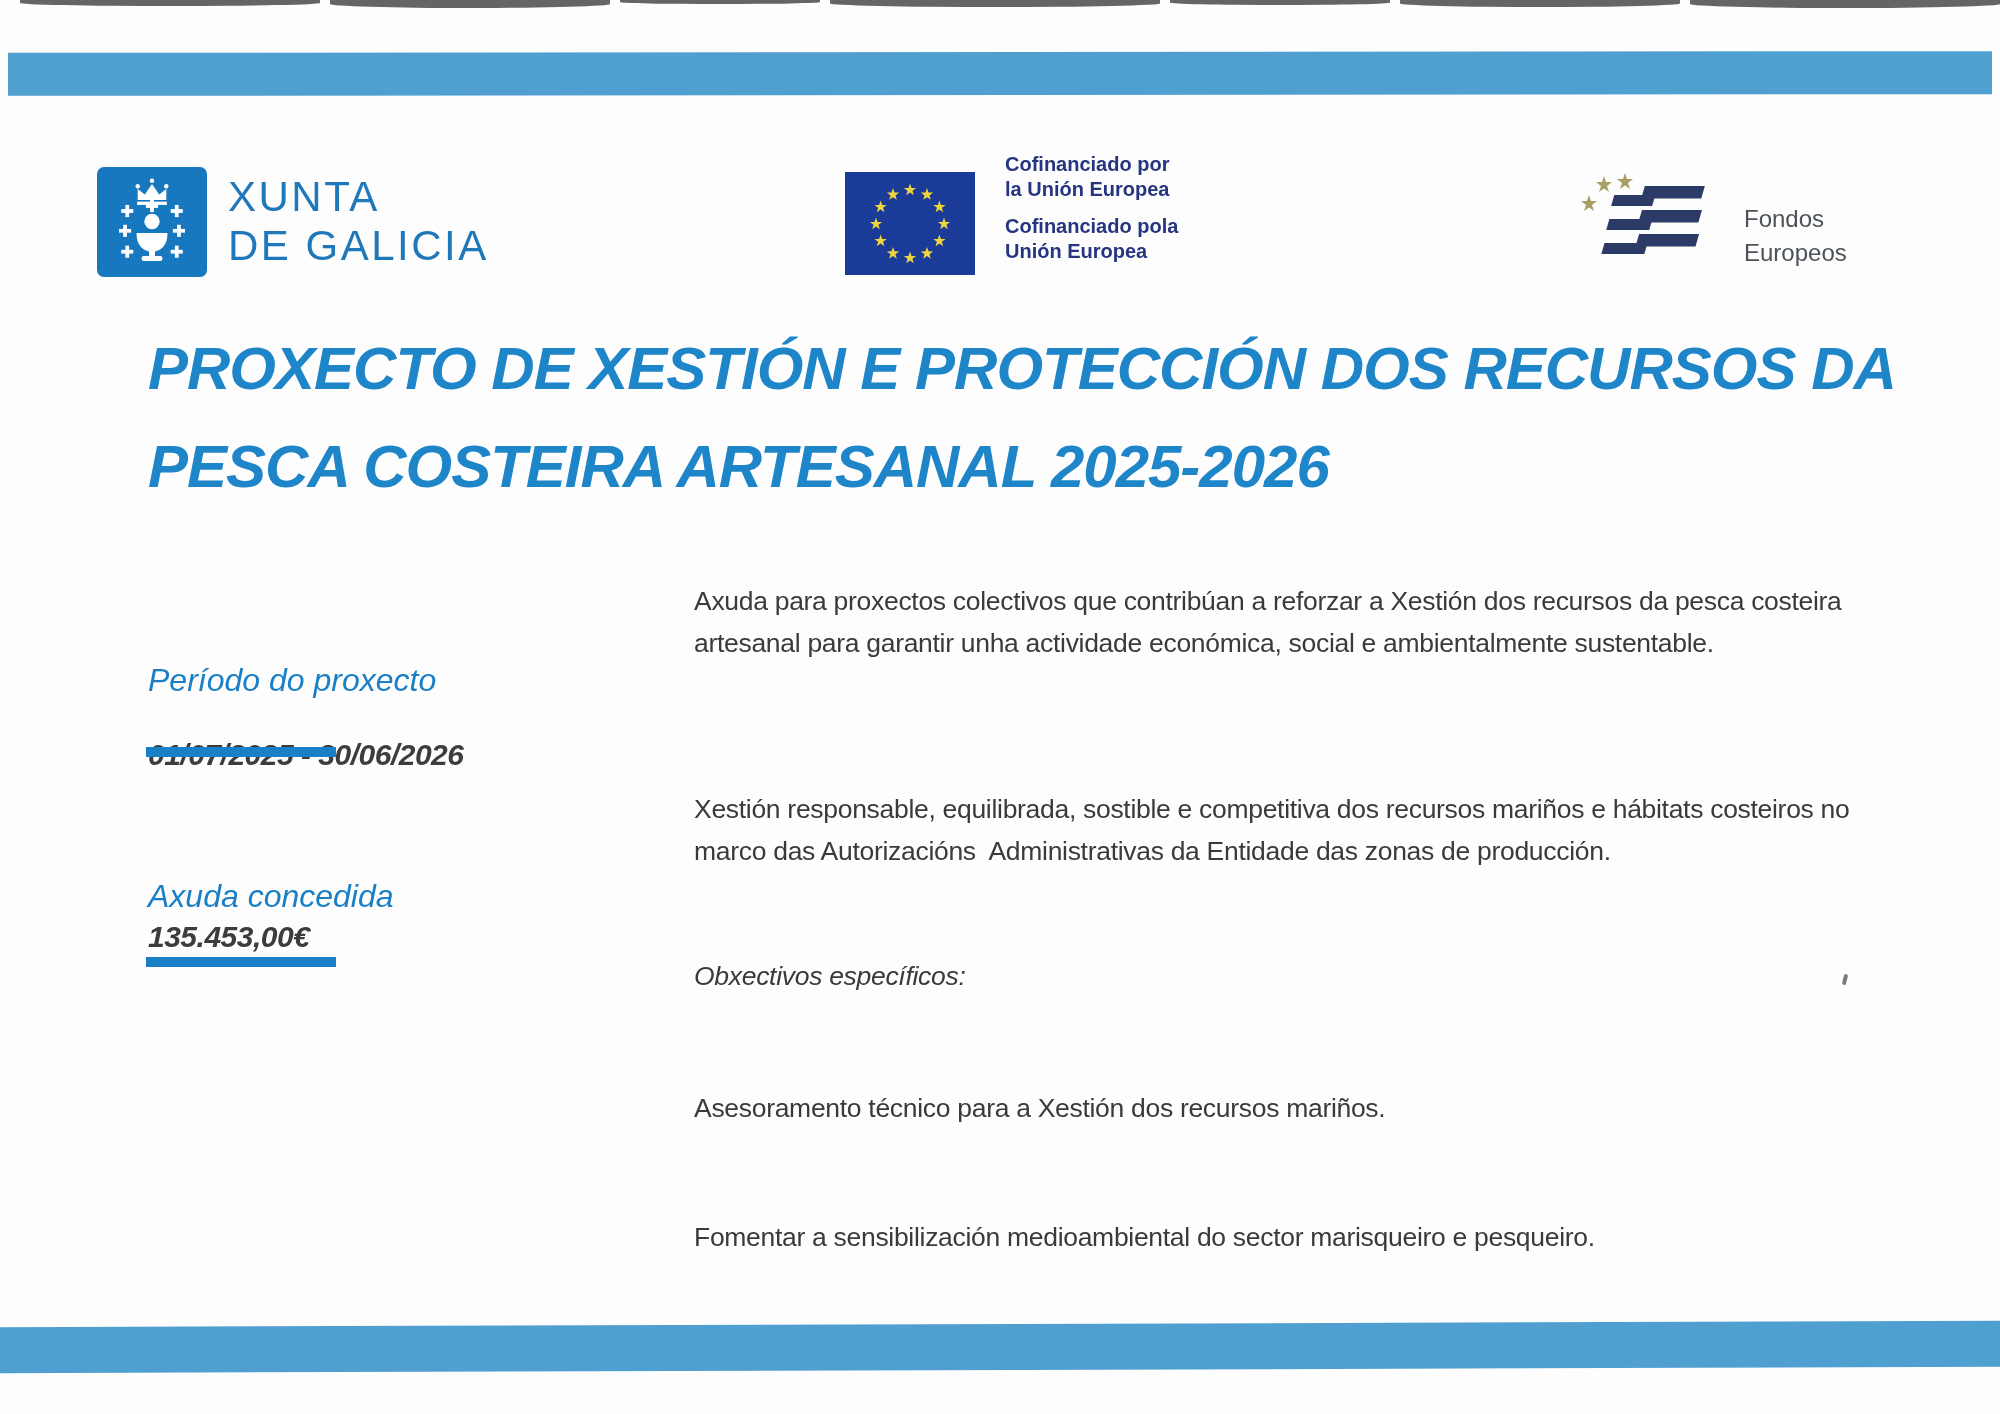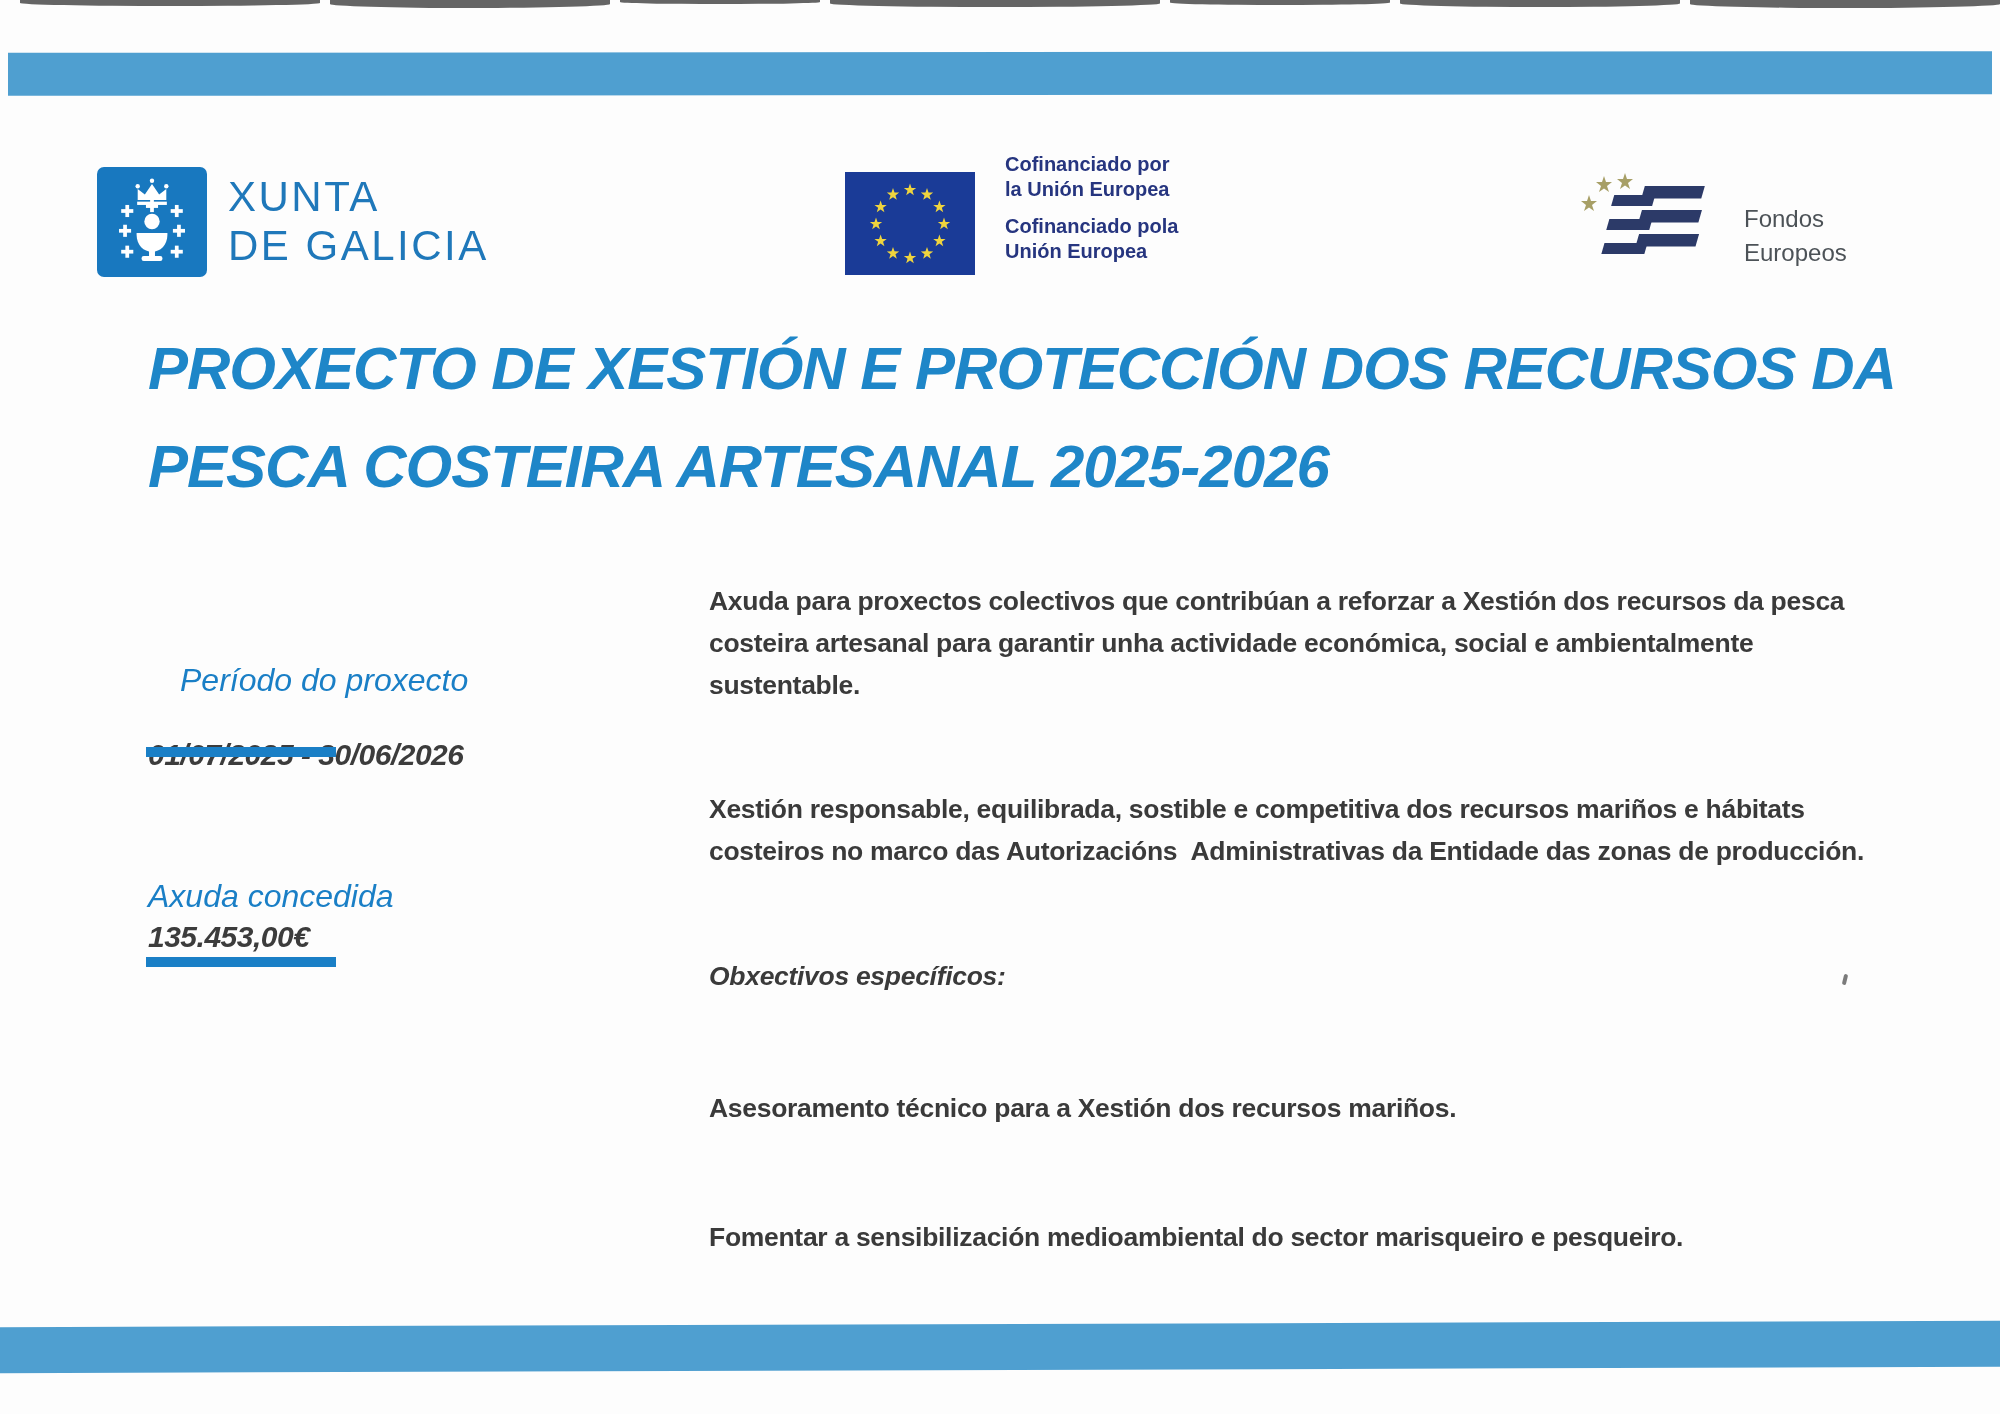--- a/index.html
+++ b/index.html
@@ -43,30 +43,30 @@
   .main-title { left: 148px; top: 320px; width: 1740px;
     color: #1e86c8; font-style: italic; font-weight: 700;
     font-size: 60px; line-height: 98px; letter-spacing: -1px; white-space: nowrap; }
 
   
   .fact-label { color: #1a7fc6; font-style: italic; font-weight: 400;
     font-size: 32px; white-space: nowrap; }
   .fact-value { color: #3c3c3c; font-style: italic; font-weight: 700;
     font-size: 30px; letter-spacing: -0.5px; white-space: nowrap; }
   .fact-rule { background: #1a7fc6; width: 190px; height: 10px; }
-  .period-label { left: 148px; top: 662px; margin-left: 32px; }
+  .period-label { left: 148px; top: 662px; }
   .period-value { left: 148px; top: 706px; margin-top: 32px; }
   .rule-1 { left: 146px; top: 747px; }
   .grant-label { left: 148px; top: 878px; }
   .grant-value { left: 148px; top: 920px; }
   .rule-2 { left: 146px; top: 957px; }
 
   
-  .body-text { color: #3a3a3a; font-weight: 700; font-size: 26.5px;
-    line-height: 42px; letter-spacing: -0.3px; white-space: pre-wrap; margin-left: 15px; }
+  .body-text { color: #3a3a3a; font-weight: 400; font-size: 26.5px;
+    line-height: 42px; letter-spacing: -0.3px; white-space: pre-wrap; }
   .intro { left: 694px; top: 580px; width: 1185px; }
   .objective { left: 694px; top: 704px; width: 1185px; }
   .specifics { left: 694px; top: 871px; width: 1185px; }
   .section-label { font-style: italic; }
   .objective .section-label { margin-bottom: 4px; }
   .specifics .section-label { margin-bottom: 5px; }
   .specifics .item { line-height: 45px; }
 </style>
 </head>
 <body>

